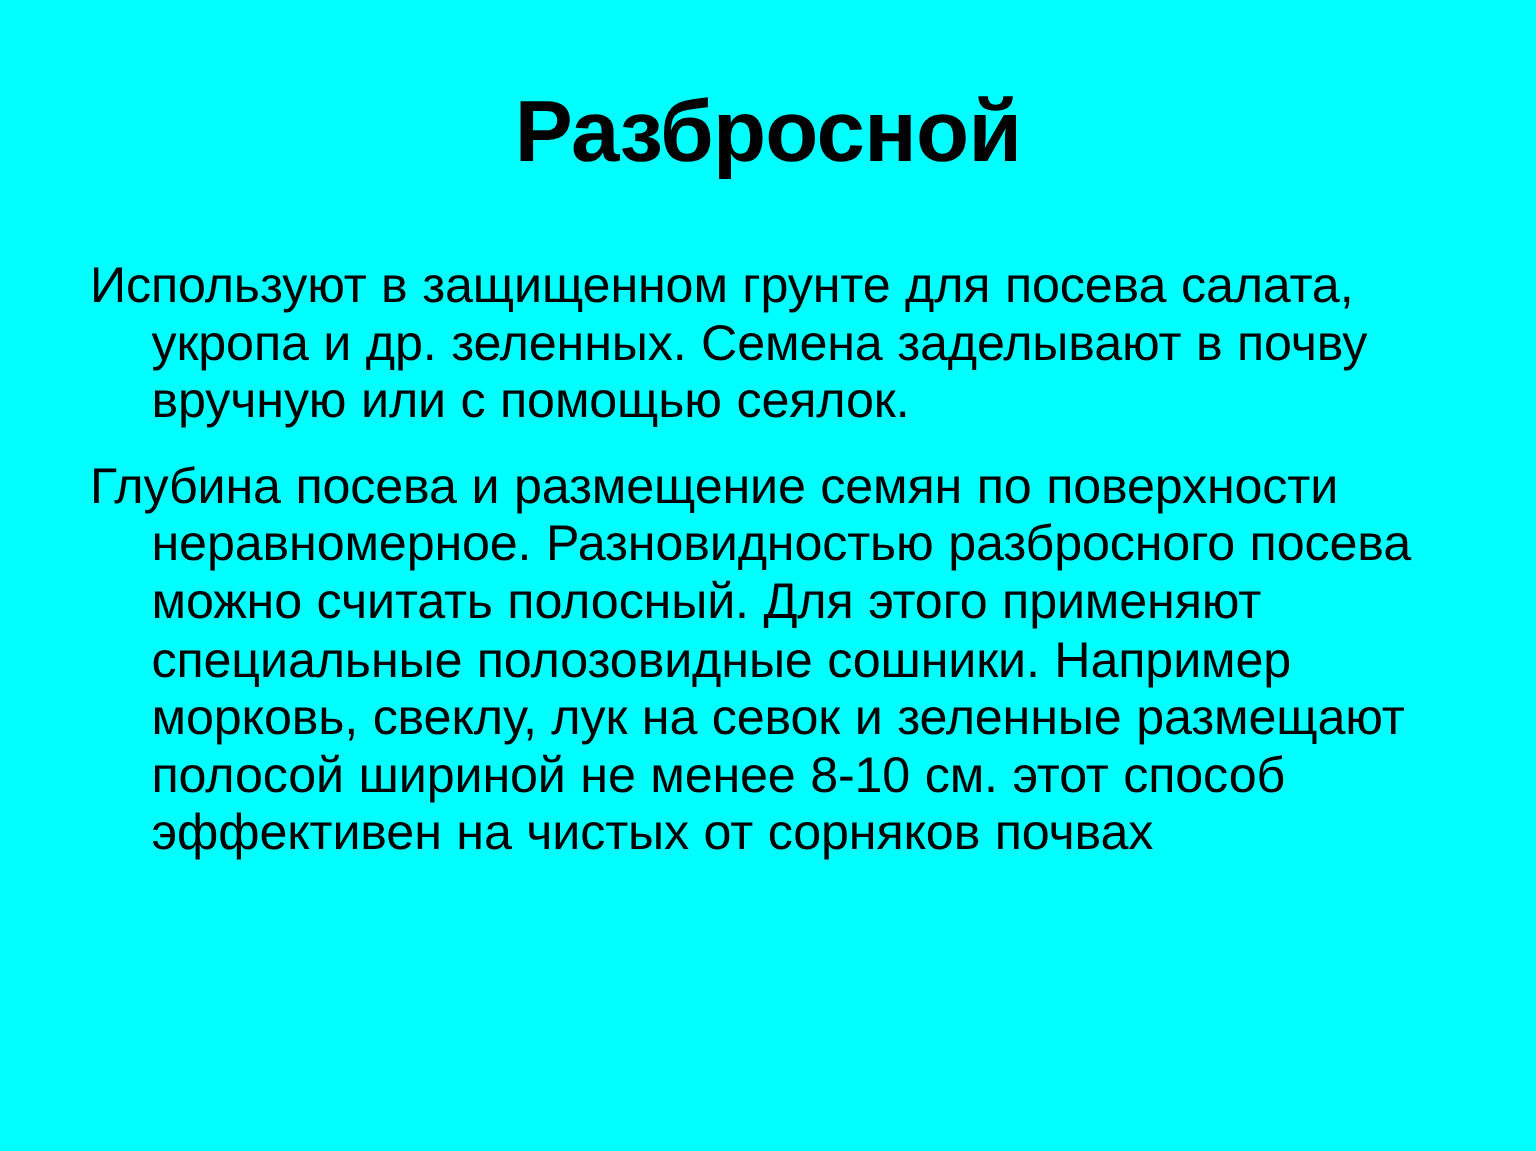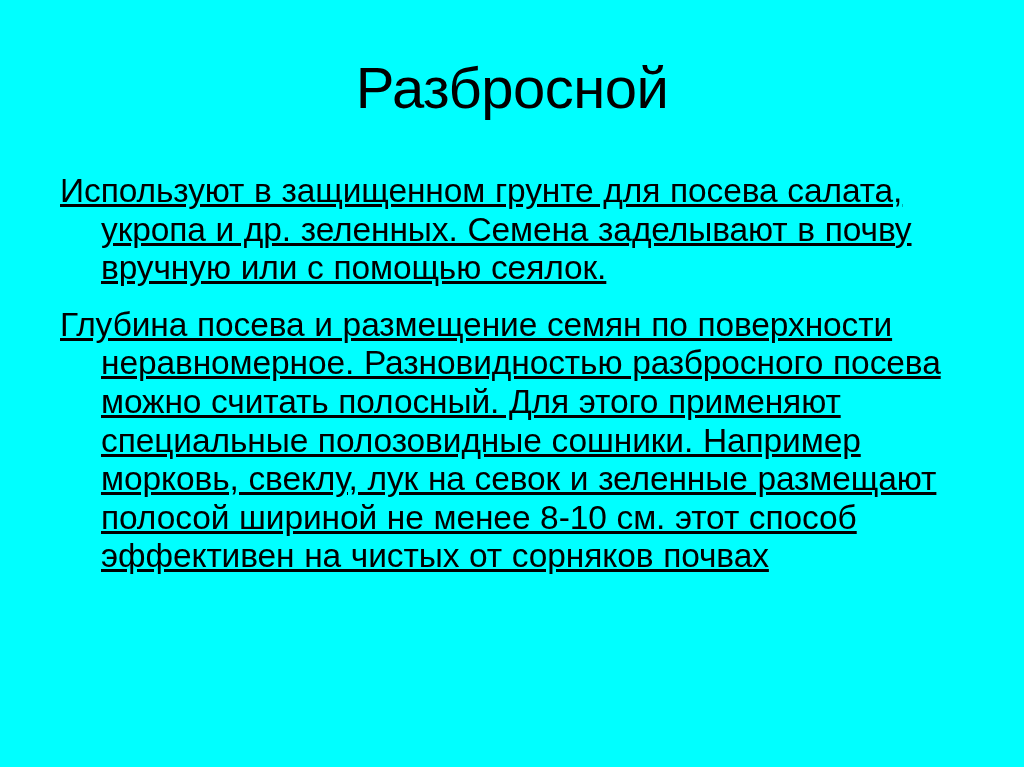--- a/index.html
+++ b/index.html
@@ -20,31 +20,30 @@
     box-sizing: border-box;
   }
   .slide-title {
     position: absolute;
     left: 0;
     top: 56px;
     width: 1024px;
     text-align: center;
     font-size: 58px;
     line-height: 64px;
-    font-weight: 400;
+    font-weight: 700;
     color: #000000;
     letter-spacing: -0.5px;
     white-space: nowrap;
   }
   .slide-body {
     position: absolute;
     left: 60px;
     top: 172px;
     width: 900px;
-    text-decoration: underline;
   }
   .body-para {
     font-size: 33.5px;
     line-height: 38.6px;
     color: #000000;
     font-weight: 400;
     padding-left: 41px;
     text-indent: -41px;
     margin: 0;
     letter-spacing: -0.1px;

